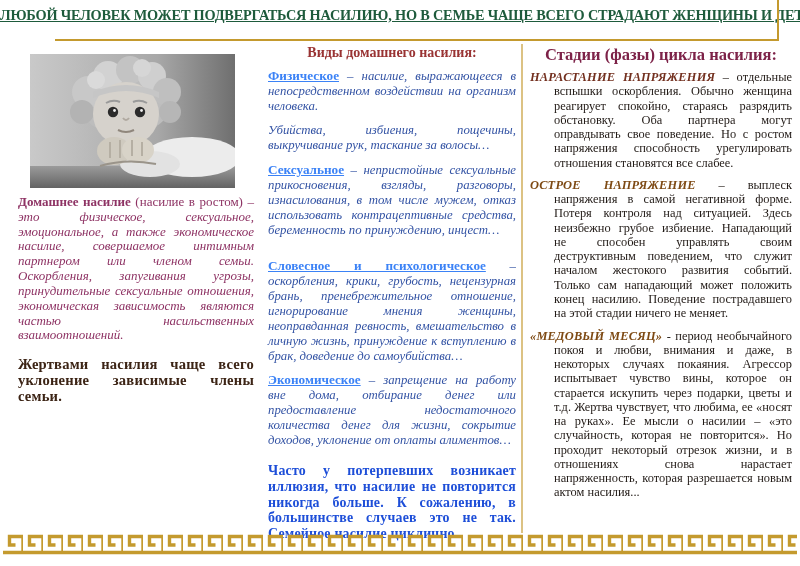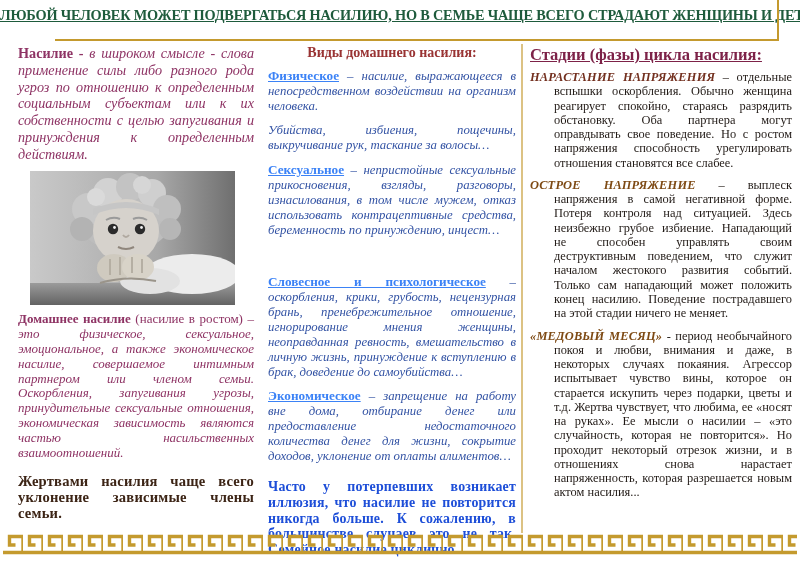--- a/index.html
+++ b/index.html
@@ -29,47 +29,46 @@
   .domestic .lead2{font-style:normal;}
   .victims{margin-top:13px;color:#3C2415;font-weight:bold;font-size:14.6px;
     line-height:1.1;text-align:justify;letter-spacing:0.2px;}
 
   
   .mid-title{text-align:center;color:#993333;font-weight:bold;font-size:14px;margin:0 0 7px 0;}
   .sec{font-size:12.8px;line-height:1.17;text-align:justify;color:#3353A4;
     font-style:italic;margin-bottom:9px;}
   .sec .h{color:#3b82f6;font-style:normal;font-weight:bold;font-size:13.2px;
     text-decoration:underline;}
-  .sec.gap-top{margin-top:36px;}
+  .sec.gap-top{margin-top:20px;}
   .mid-conclusion{margin-top:15px;color:#1d4ed8;font-weight:bold;font-size:13.9px;
     line-height:1.13;text-align:justify;letter-spacing:0.2px;}
 
   
-  .right-title{color:#7D2248;font-weight:bold;font-size:16.5px;
-    margin:0 0 5px 0;white-space:nowrap;text-decoration:underline;}
+  .right-title{text-align:center;color:#7D2248;font-weight:bold;font-size:16.5px;
+    margin:0 0 5px 0;white-space:nowrap;}
   .stage{font-size:12.4px;line-height:1.15;color:#211A16;text-align:justify;
     padding-left:24px;text-indent:-24px;margin-bottom:8px;}
   .stage .h{font-weight:bold;font-style:italic;letter-spacing:0.2px;}
   .stage-0 .h{color:#73301F;}
   .stage-1 .h{color:#7E4A14;}
   .stage-2 .h{color:#7E4A14;}
 
   .meander{position:absolute;left:3px;top:533px;width:794px;height:23px;}
 </style>
 </head>
 <body>
 
 <div class="header-banner">ЛЮБОЙ ЧЕЛОВЕК МОЖЕТ ПОДВЕРГАТЬСЯ НАСИЛИЮ,  НО В СЕМЬЕ ЧАЩЕ ВСЕГО СТРАДАЮТ ЖЕНЩИНЫ И ДЕТИ.</div>
 
 <div class="rule-h"></div>
 <div class="rule-v-right"></div>
 <div class="col-divider"></div>
 
 <div class="col col-left">
-  <p class="definition"><span class="lead">Насилие - </span><span>в широком смысле - слова применение силы либо разного рода угроз по отношению к определенным социальным субъектам или к их собственности с целью запугивания и принуждения к определенным действиям.</span></p>
 
   <svg class="photo-frame" viewBox="0 0 205 134" xmlns="http://www.w3.org/2000/svg" role="img">
     <defs>
       <linearGradient id="bgGrad" x1="0" y1="0" x2="1" y2="0">
         <stop offset="0" stop-color="#c9c9c9"></stop>
         <stop offset="0.62" stop-color="#a8a8a8"></stop>
         <stop offset="1" stop-color="#6f6f6f"></stop>
       </linearGradient>
       <linearGradient id="tableGrad" x1="0" y1="0" x2="0" y2="1">
         <stop offset="0" stop-color="#9b9b9b"></stop>

